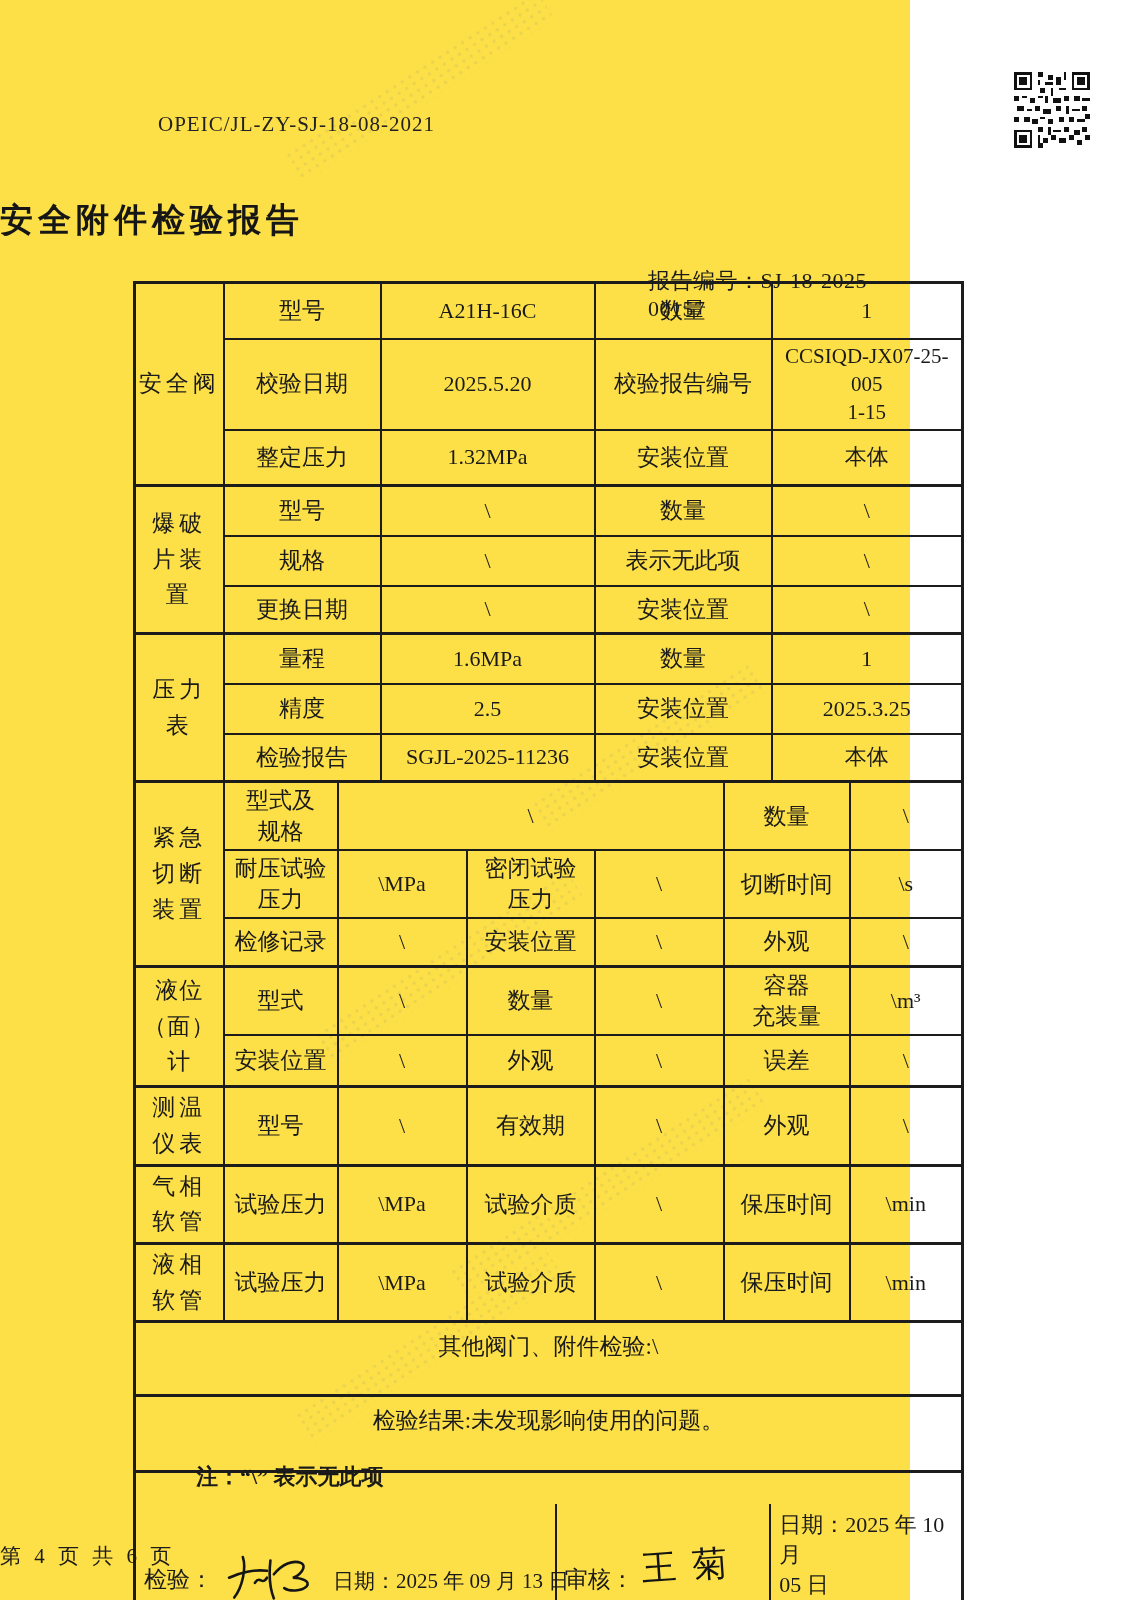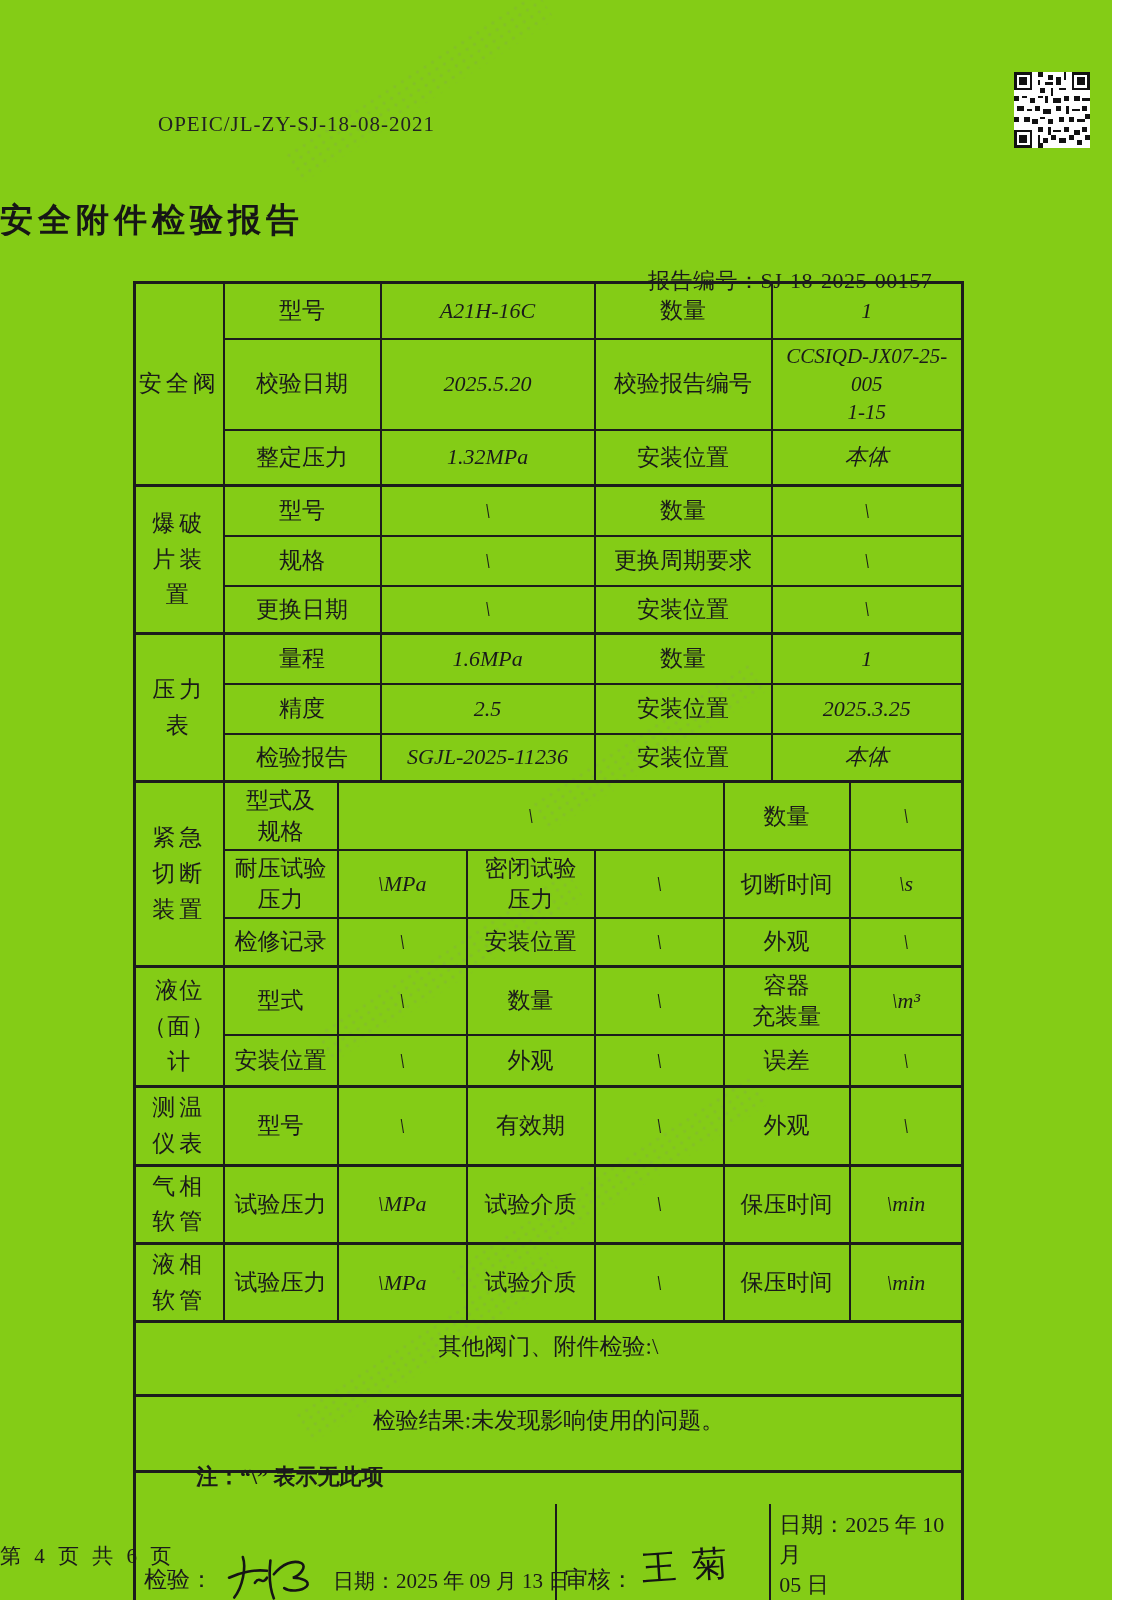--- a/index.html
+++ b/index.html
@@ -2,21 +2,21 @@
 <html><head>
 <meta charset="utf-8">
 <style>
   html,body{margin:0;padding:0;}
   body{
     width:1131px;height:1600px;overflow:hidden;
     background:#ffffff;
     font-family:"Liberation Serif","DejaVu Serif",serif;
     color:#1a1a1a;
   }
-  .page{position:relative;width:1112px;height:1600px;background:#84cc16;}
+  .page{position:relative;width:910px;height:1600px;background:#fde047;}
   .doc-code{
     position:absolute;left:158px;top:112px;
     font-size:21px;letter-spacing:1px;color:#222;
   }
   .qr{position:absolute;left:1014px;top:72px;width:76px;height:76px;}
   .title{
     position:absolute;left:0;top:198px;width:100%;
     text-align:left;font-size:33px;font-weight:700;letter-spacing:5px;color:#161616;
   }
   .report-no{
@@ -30,21 +30,21 @@
   }
   td{
     border:2px solid #1c1c1c;
     text-align:center;vertical-align:middle;
     font-size:23px;padding:2px 4px;
     white-space:pre-line;line-height:1.35;
     overflow:hidden;
   }
   tr.st > td{border-top-width:3px;}
   td.section{letter-spacing:4px;line-height:1.55;padding:2px 1px;}
-  td.val{font-size:22px;font-style:italic;}
+  td.val{font-size:22px;}
   td.tl{text-align:center;vertical-align:top;padding:8px 12px;}
   td.p0{padding:0;}
   .sigrow{display:flex;width:100%;height:100%;align-items:stretch;}
   .sigcell{box-sizing:border-box;padding:6px 8px;}
   .sig1{width:51%;border-right:2px solid #1c1c1c;display:flex;align-items:flex-end;gap:4px;}
   .sig2{width:26%;border-right:2px solid #1c1c1c;display:flex;align-items:flex-end;gap:8px;}
   .sig3{width:23%;display:flex;align-items:center;text-align:left;font-size:22px;}
   .siglabel{font-size:23px;white-space:nowrap;padding-bottom:4px;}
   .sigdate{font-size:21px;white-space:nowrap;padding-bottom:4px;}
   .handwriting{
@@ -131,21 +131,21 @@
 片装
 置</td>
       <td colspan="2">型号</td>
       <td colspan="2" class="val">\</td>
       <td colspan="2">数量</td>
       <td colspan="2" class="val">\</td>
     </tr>
     <tr style="height:50px">
       <td colspan="2">规格</td>
       <td colspan="2" class="val">\</td>
-      <td colspan="2">更换周期要求</td>
+      <td colspan="2">表示无此项</td>
       <td colspan="2" class="val">\</td>
     </tr>
     <tr style="height:48px">
       <td colspan="2">更换日期</td>
       <td colspan="2" class="val">\</td>
       <td colspan="2">安装位置</td>
       <td colspan="2" class="val">\</td>
     </tr>
 
     <tr class="st" style="height:50px">

